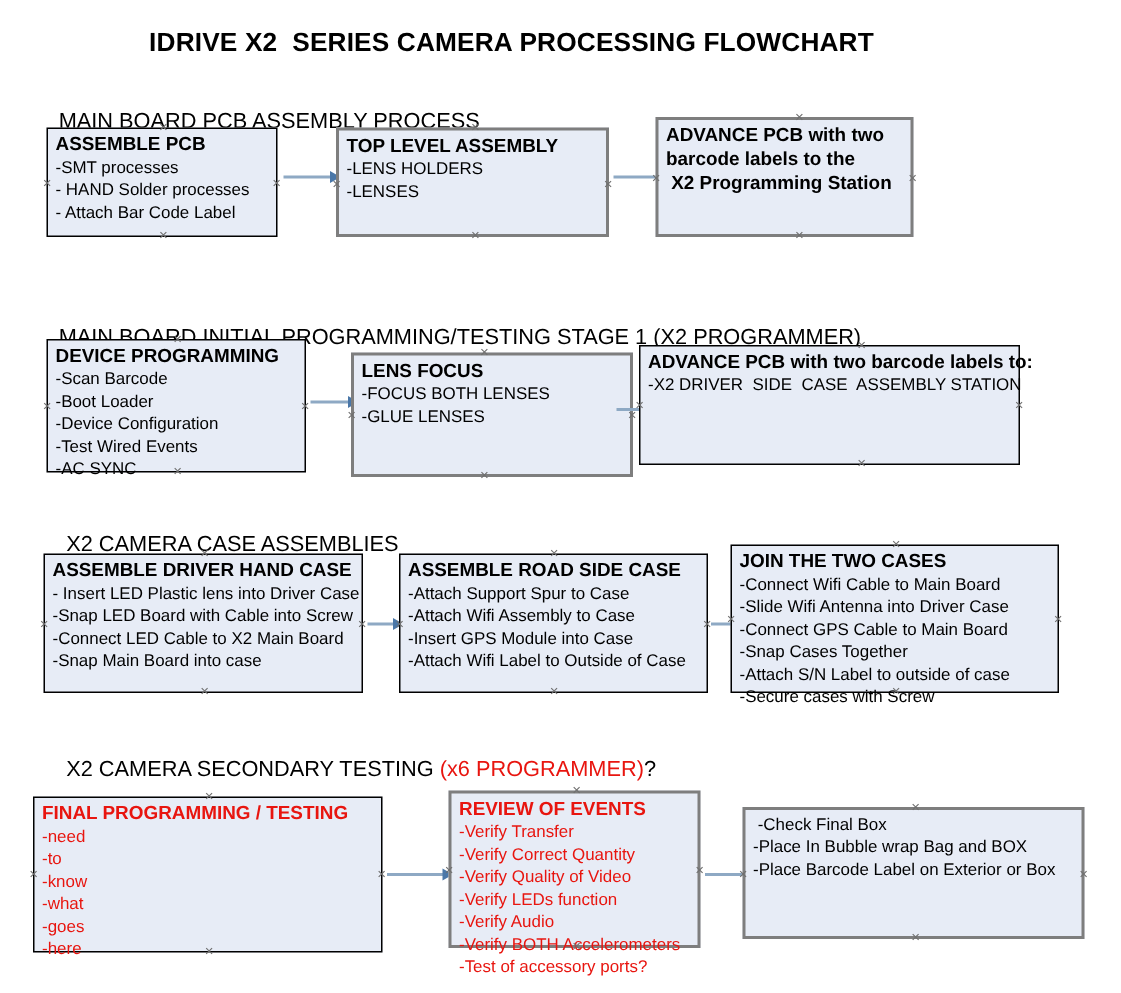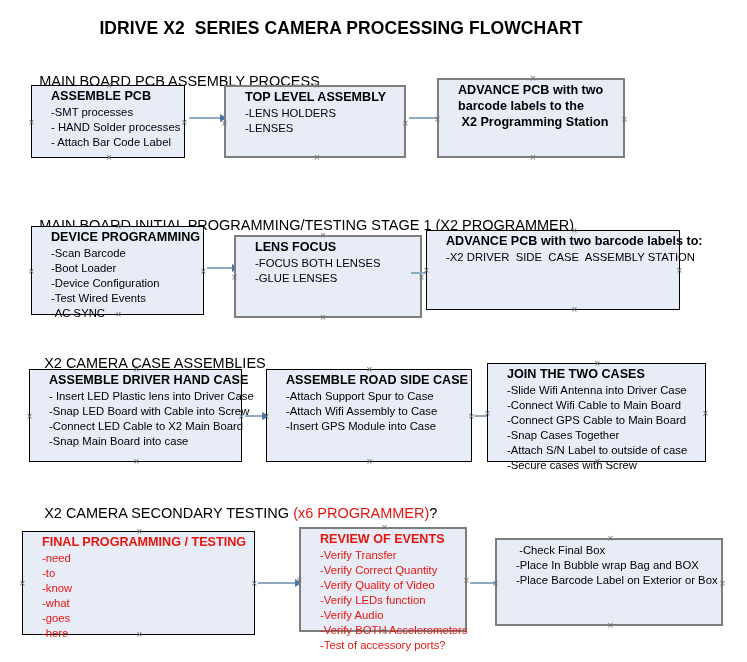--- a/index.html
+++ b/index.html
@@ -40,21 +40,21 @@
     line-height: 1.1;
   }
   .section-header .hl-red {
     color: #e8150f;
   }
   
   .node {
     position: absolute;
     background: #e7ecf6;
     box-sizing: border-box;
-    padding: 3px 5px 2px 19px;
+    padding: 3px 5px 2px 5px;
     overflow: visible;
   }
   .node.border-black {
     border: 1.4px solid #000000;
   }
   .node.border-grey {
     border: 2px solid #7e7e7e;
   }
   .node .node-title {
     font-size: 12.6px;
@@ -144,21 +144,21 @@
     <span class="handle" style="left:86.5px; bottom:-6px;"></span>
     <span class="handle" style="left:-6px; top:32px;"></span>
     <span class="handle" style="right:-6px; top:32px;"></span>
   </div>
 
   <div class="connector" style="left:409px; top:113px; width:38px;">
     <span class="shaft" style="width:32px;"></span>
     <span class="head" style="left:31px;"></span>
   </div>
 
-  <div class="node border-grey" style="left:437px; top:78px; width:188px; height:80px;">
+  <div class="node border-grey" style="left:437px; top:78px; width:172px; height:80px;">
     <div class="node-title">ADVANCE PCB with two</div>
     <div class="node-title">barcode labels to the</div>
     <div class="node-title"> X2 Programming Station</div>
     <span class="handle" style="left:89.5px; top:-6px;"></span>
     <span class="handle" style="left:89.5px; bottom:-6px;"></span>
     <span class="handle" style="left:-6px; top:35px;"></span>
     <span class="handle" style="right:-6px; top:35px;"></span>
   </div>
 
   <div class="section-header" style="left:23px; top:202px;">
@@ -226,35 +226,36 @@
   <div class="connector" style="left:245px; top:411px; width:24px;">
     <span class="shaft" style="width:18px;"></span>
     <span class="head" style="left:17px;"></span>
   </div>
 
   <div class="node border-black" style="left:266px; top:369px; width:206px; height:93px;">
     <div class="node-title">ASSEMBLE ROAD SIDE CASE</div>
     <div class="node-line">-Attach Support Spur to Case</div>
     <div class="node-line">-Attach Wifi Assembly to Case</div>
     <div class="node-line">-Insert GPS Module into Case</div>
+    <div class="node-line">-Attach Wifi Label to Outside of Case</div>
     <span class="handle" style="left:98px; top:-5px;"></span>
     <span class="handle" style="left:98px; bottom:-5px;"></span>
     <span class="handle" style="left:-5px; top:42px;"></span>
     <span class="handle" style="right:-5px; top:42px;"></span>
   </div>
 
   <div class="connector" style="left:474px; top:411px; width:24px;">
     <span class="shaft" style="width:18px;"></span>
     <span class="head" style="left:17px;"></span>
   </div>
 
   <div class="node border-black" style="left:487px; top:363px; width:219px; height:99px;">
     <div class="node-title">JOIN THE TWO CASES</div>
+    <div class="node-line">-Connect Wifi Cable to Main Board</div>
     <div class="node-line">-Slide Wifi Antenna into Driver Case</div>
-    <div class="node-line">-Connect Wifi Cable to Main Board</div>
     <div class="node-line">-Connect GPS Cable to Main Board</div>
     <div class="node-line">-Snap Cases Together</div>
     <div class="node-line">-Attach S/N Label to outside of case</div>
     <div class="node-line">-Secure cases with Screw</div>
     <span class="handle" style="left:105px; top:-5px;"></span>
     <span class="handle" style="left:105px; bottom:-5px;"></span>
     <span class="handle" style="left:-5px; top:45px;"></span>
     <span class="handle" style="right:-5px; top:45px;"></span>
   </div>
 

